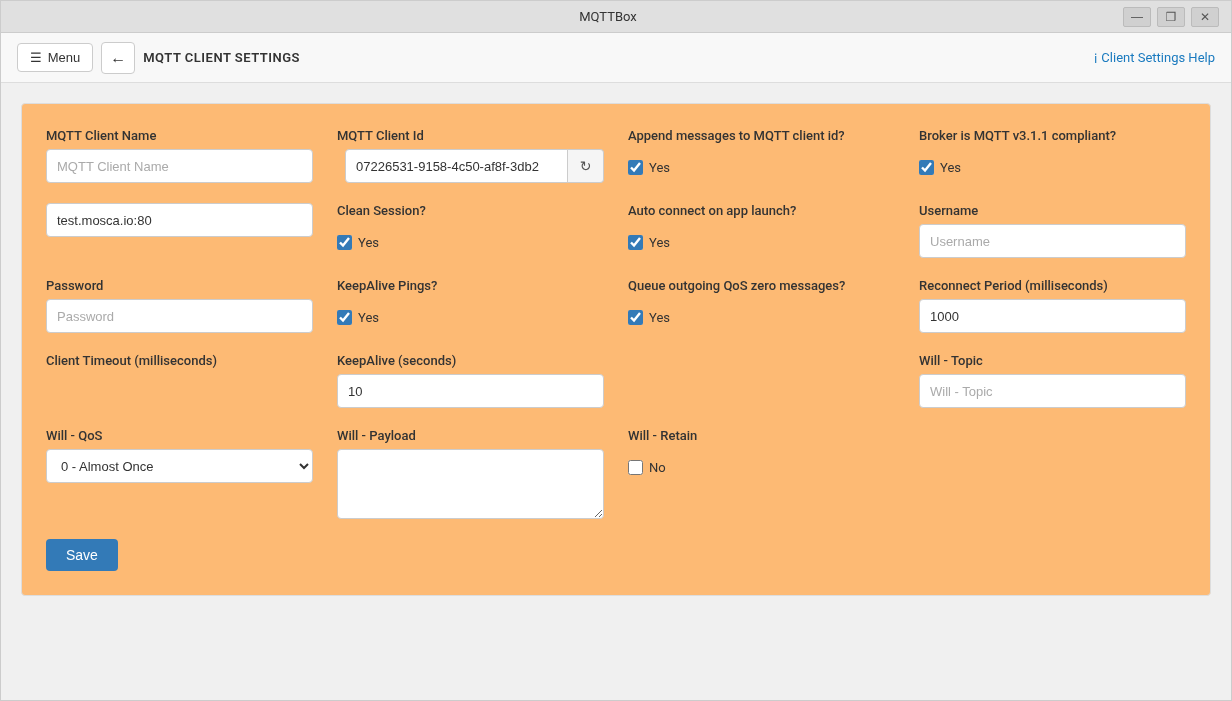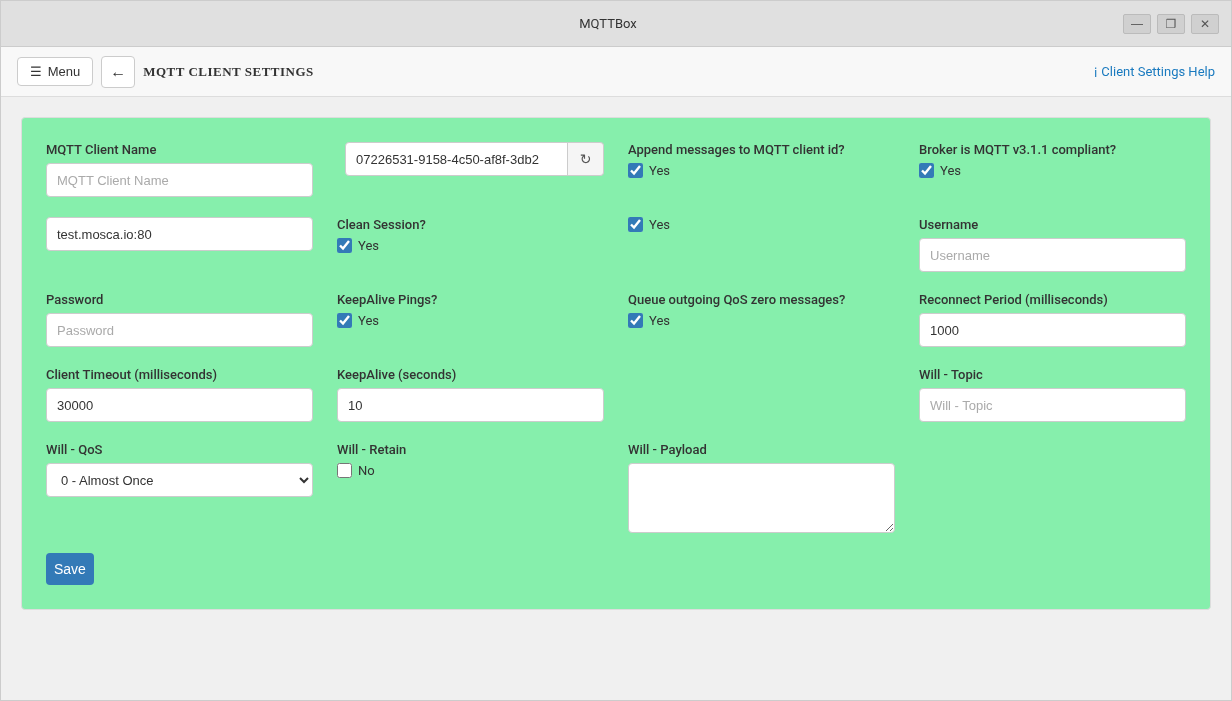--- a/index.html
+++ b/index.html
@@ -14,21 +14,21 @@
     .window {
       width: 1232px;
       height: 701px;
       background: #f0f0f0;
       border: 1px solid #ccc;
       display: flex;
       flex-direction: column;
     }
     .title-bar {
       background: #e0e0e0;
-      height: 46px;
+      height: 32px;
       display: flex;
       align-items: center;
       justify-content: space-between;
       padding: 0 12px;
       border-bottom: 1px solid #ccc;
       user-select: none;
     }
     .title-bar-title {
       flex: 1;
       text-align: center;
@@ -90,39 +90,38 @@
       border-radius: 4px;
       cursor: pointer;
       font-size: 16px;
       color: #333;
     }
     .page-title {
       font-size: 13px;
       font-weight: 600;
       color: #333;
       letter-spacing: 0.5px;
-      font-family: Liberation Serif, serif;
     }
     .help-link {
       color: #1a7abf;
       font-size: 13px;
       cursor: pointer;
       display: flex;
       align-items: center;
       gap: 4px;
       text-decoration: none;
     }
 
     .content {
       flex: 1;
       padding: 20px;
       overflow-y: auto;
     }
     .settings-panel {
-      background: #86efac;
+      background: #fdba74;
       border: 1px solid #ddd;
       border-radius: 4px;
       padding: 24px;
     }
     .form-grid {
       display: grid;
       grid-template-columns: 1fr 1fr 1fr 1fr;
       gap: 20px 24px;
     }
     .form-group {
@@ -172,37 +171,37 @@
       display: flex;
       align-items: center;
       justify-content: center;
       font-size: 14px;
       color: #555;
     }
     .checkbox-group {
       display: flex;
       align-items: center;
       gap: 6px;
-      margin-top: 0;
+      margin-top: 11px;
     }
     .checkbox-group input[type="checkbox"] {
       width: 15px;
       height: 15px;
       cursor: pointer;
       accent-color: #337ab7;
     }
     .checkbox-group label {
       font-size: 13px;
       color: #333;
       font-weight: normal;
       cursor: pointer;
     }
     .save-btn {
       margin-top: 20px;
-      padding: 8px 8px;
+      padding: 8px 20px;
       background: #337ab7;
       color: white;
       border: none;
       border-radius: 4px;
       font-size: 14px;
       cursor: pointer;
     }
   </style>
 </head>
 <body>
@@ -239,20 +238,21 @@
   <div class="content">
     <div class="settings-panel">
       <div class="form-grid">
 
         <div class="form-group">
           <label>MQTT Client Name</label>
           <input class="form-control" type="text" placeholder="MQTT Client Name" style="">
         </div>
 
         <div class="form-group">
+          <label>MQTT Client Id</label>
           <div class="input-group">
             <input class="form-control" type="text" value="07226531-9158-4c50-af8f-3db2" style="">
             <button class="input-group-btn">
               <span>↻</span>
             </button>
           </div>
         </div>
 
         <div class="form-group">
           <label>Append messages to MQTT client id?</label>
@@ -277,20 +277,21 @@
 
         <div class="form-group">
           <label>Clean Session?</label>
           <div class="checkbox-group">
             <input type="checkbox" id="cleanSession" checked="" style="">
             <label for="cleanSession">Yes</label>
           </div>
         </div>
 
         <div class="form-group">
+          <label>Auto connect on app launch?</label>
           <div class="checkbox-group">
             <input type="checkbox" id="autoConnect" checked="" style="">
             <label for="autoConnect">Yes</label>
           </div>
         </div>
 
         <div class="form-group">
           <label>Username</label>
           <input class="form-control" type="text" placeholder="Username" style="">
         </div>
@@ -316,21 +317,20 @@
           </div>
         </div>
 
         <div class="form-group">
           <label>Reconnect Period (milliseconds)</label>
           <input class="form-control" type="text" value="1000" style="">
         </div>
 
         <div class="form-group">
           <label>Client Timeout (milliseconds)</label>
-          <input class="form-control" type="text" value="30000" style="">
         </div>
 
         <div class="form-group">
           <label>KeepAlive (seconds)</label>
           <input class="form-control" type="text" value="10" style="">
         </div>
 
         <div class="form-group">
           
         </div>
@@ -343,30 +343,30 @@
         <div class="form-group">
           <label>Will - QoS</label>
           <select class="form-control">
             <option value="0" selected="">0 - Almost Once</option>
             <option value="1">1 - At Least Once</option>
             <option value="2">2 - Exactly Once</option>
           </select>
         </div>
 
         <div class="form-group">
+          <label>Will - Payload</label>
+          <textarea class="form-control" style=""></textarea>
+        </div>
+
+        <div class="form-group">
           <label>Will - Retain</label>
           <div class="checkbox-group">
             <input type="checkbox" id="willRetain" style="">
             <label for="willRetain">No</label>
           </div>
-        </div>
-
-        <div class="form-group">
-          <label>Will - Payload</label>
-          <textarea class="form-control" style=""></textarea>
         </div>
 
       </div>
 
       <div>
         <button class="save-btn">Save</button>
       </div>
 
     </div>
   </div>

